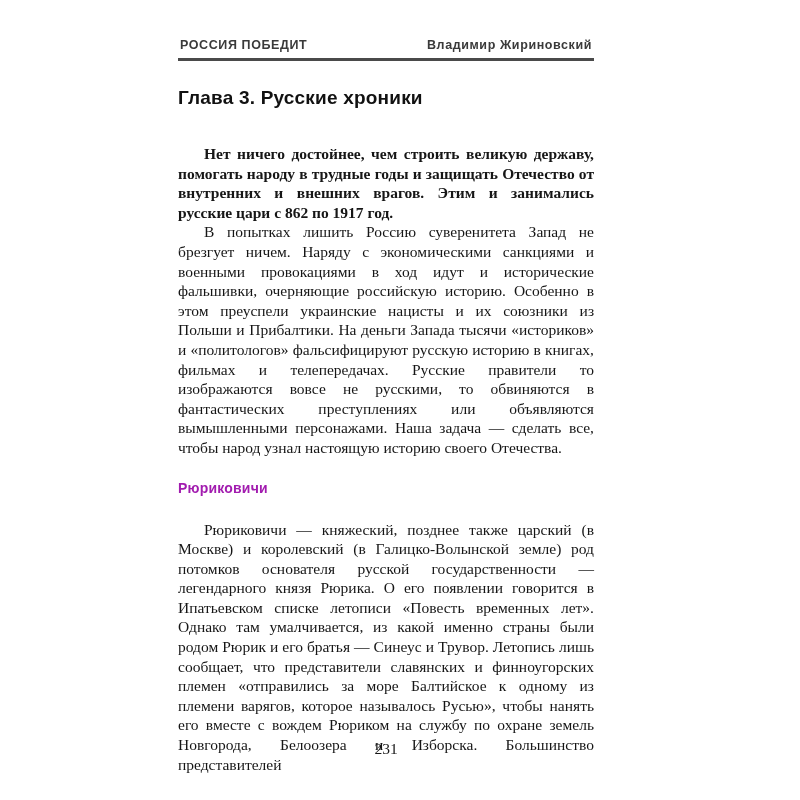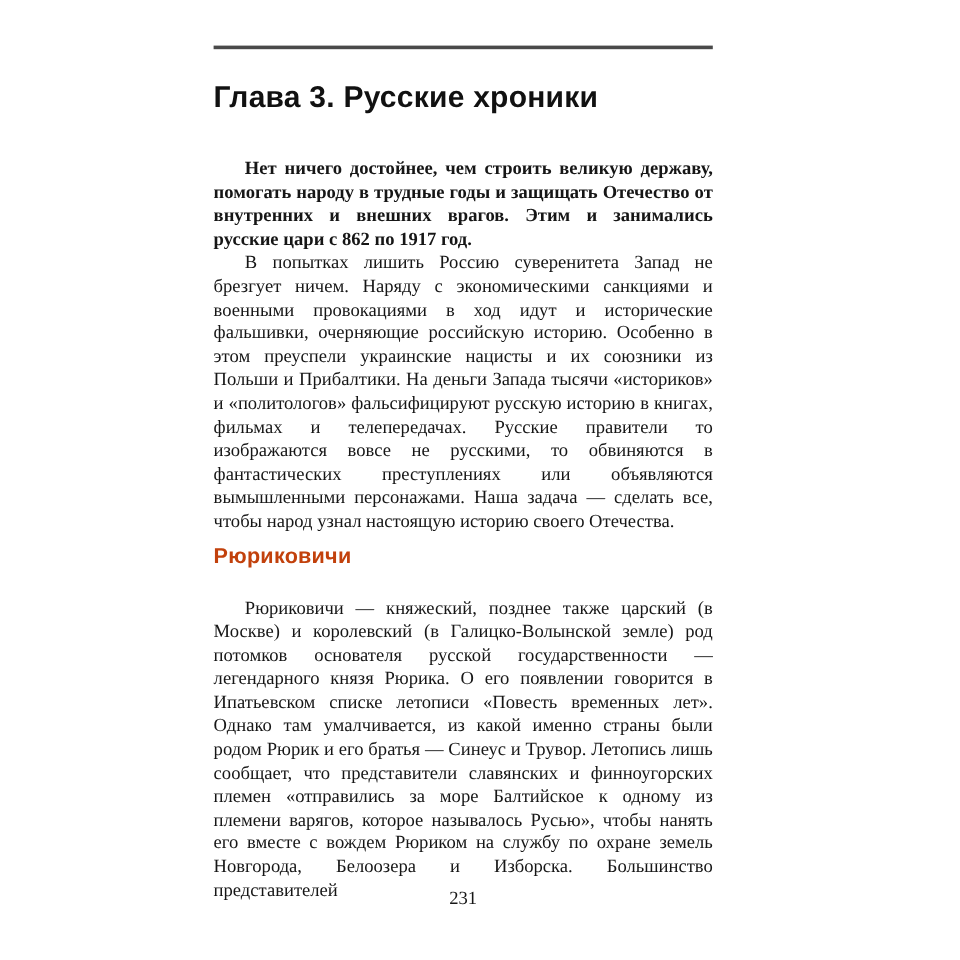--- a/index.html
+++ b/index.html
@@ -36,21 +36,21 @@
     padding: 0 2px 6px 2px;
   }
   .head-rule {
     border: none;
     border-top: 3px solid #4a4a4a;
     margin: 0 0 0 0;
     height: 0;
   }
   .chapter-title {
     font-family: "Liberation Sans", sans-serif;
-    font-size: 25px;
+    font-size: 19px;
     font-weight: bold;
     color: #111;
     margin: 26px 0 18px 0;
     letter-spacing: 0.2px;
   }
   .body-text p {
     margin: 0;
     font-size: 15.5px;
     line-height: 19.6px;
     text-align: justify;
@@ -58,42 +58,46 @@
     color: #161616;
     hyphens: auto;
     -webkit-hyphens: auto;
   }
   .body-text p.lead {
     font-weight: bold;
     margin-top: 35px;
   }
   .section-heading {
     font-family: "Liberation Sans", sans-serif;
-    font-size: 18px;
+    font-size: 14px;
     font-weight: bold;
-    color: #c2410c;
-    margin: 8px 0 24px 0;
+    color: #a21caf;
+    margin: 22px 0 24px 0;
     letter-spacing: 0.2px;
   }
   .page-number {
     position: absolute;
     left: 178px;
     width: 416px;
     top: 740px;
     text-align: center;
     font-size: 15.5px;
     color: #161616;
   }
 </style>
 </head>
 <body>
 
 <div class="page">
   <div class="content">
 
+    <div class="running-head">
+      <span>РОССИЯ ПОБЕДИТ</span>
+      <span>Владимир Жириновский</span>
+    </div>
     <hr class="head-rule">
 
     <h1 class="chapter-title">Глава 3. Русские хроники</h1>
 
     <div class="body-text">
       <p class="lead">Нет ничего достойнее, чем строить великую державу, помогать народу в трудные годы и защищать Отечество от внутренних и внешних врагов. Этим и занимались русские цари с 862 по 1917 год.</p>
       <p>В попытках лишить Россию суверенитета Запад не брезгует ничем. Наряду с экономическими санкциями и военными провокациями в ход идут и исторические фальшивки, очерняющие российскую историю. Особенно в этом преуспели украинские нацисты и их союзники из Польши и Прибалтики. На деньги Запада тысячи «историков» и «политологов» фальсифицируют русскую историю в книгах, фильмах и телепередачах. Русские правители то изображаются вовсе не русскими, то обвиняются в фантастических преступлениях или объявляются вымышленными персонажами. Наша задача — сделать все, чтобы народ узнал настоящую историю своего Отечества.</p>
 
       <h2 class="section-heading">Рюриковичи</h2>
 

